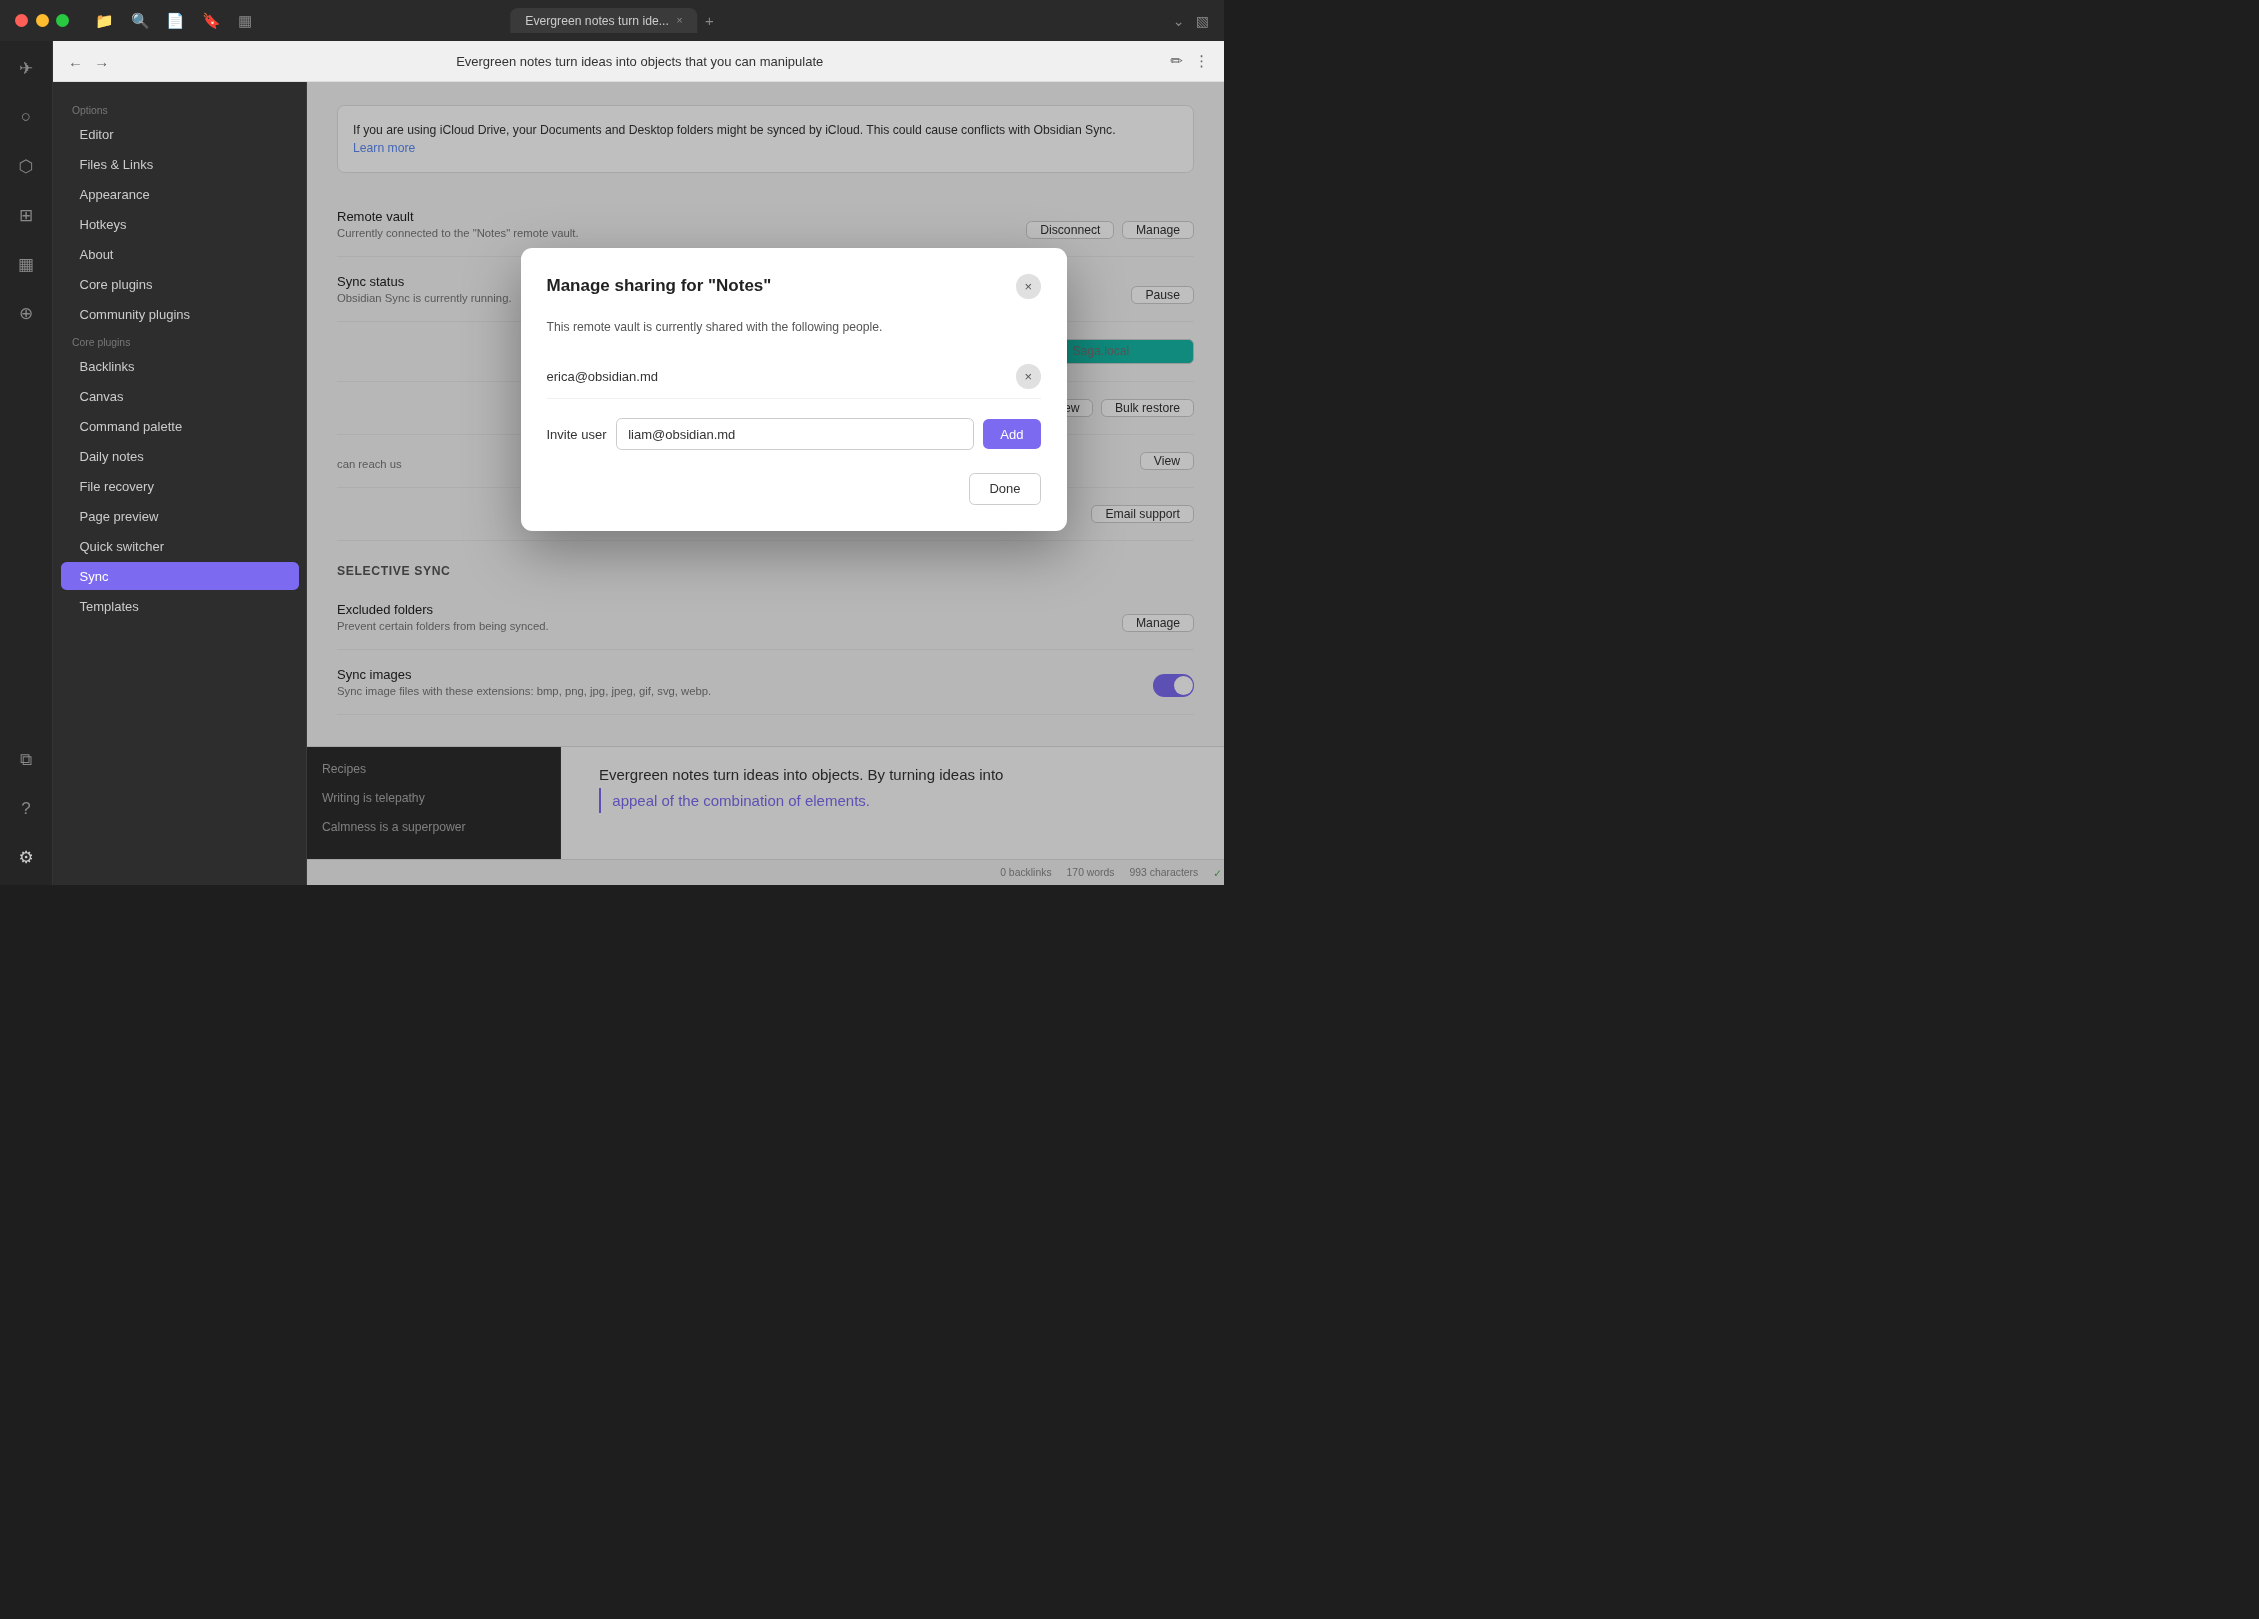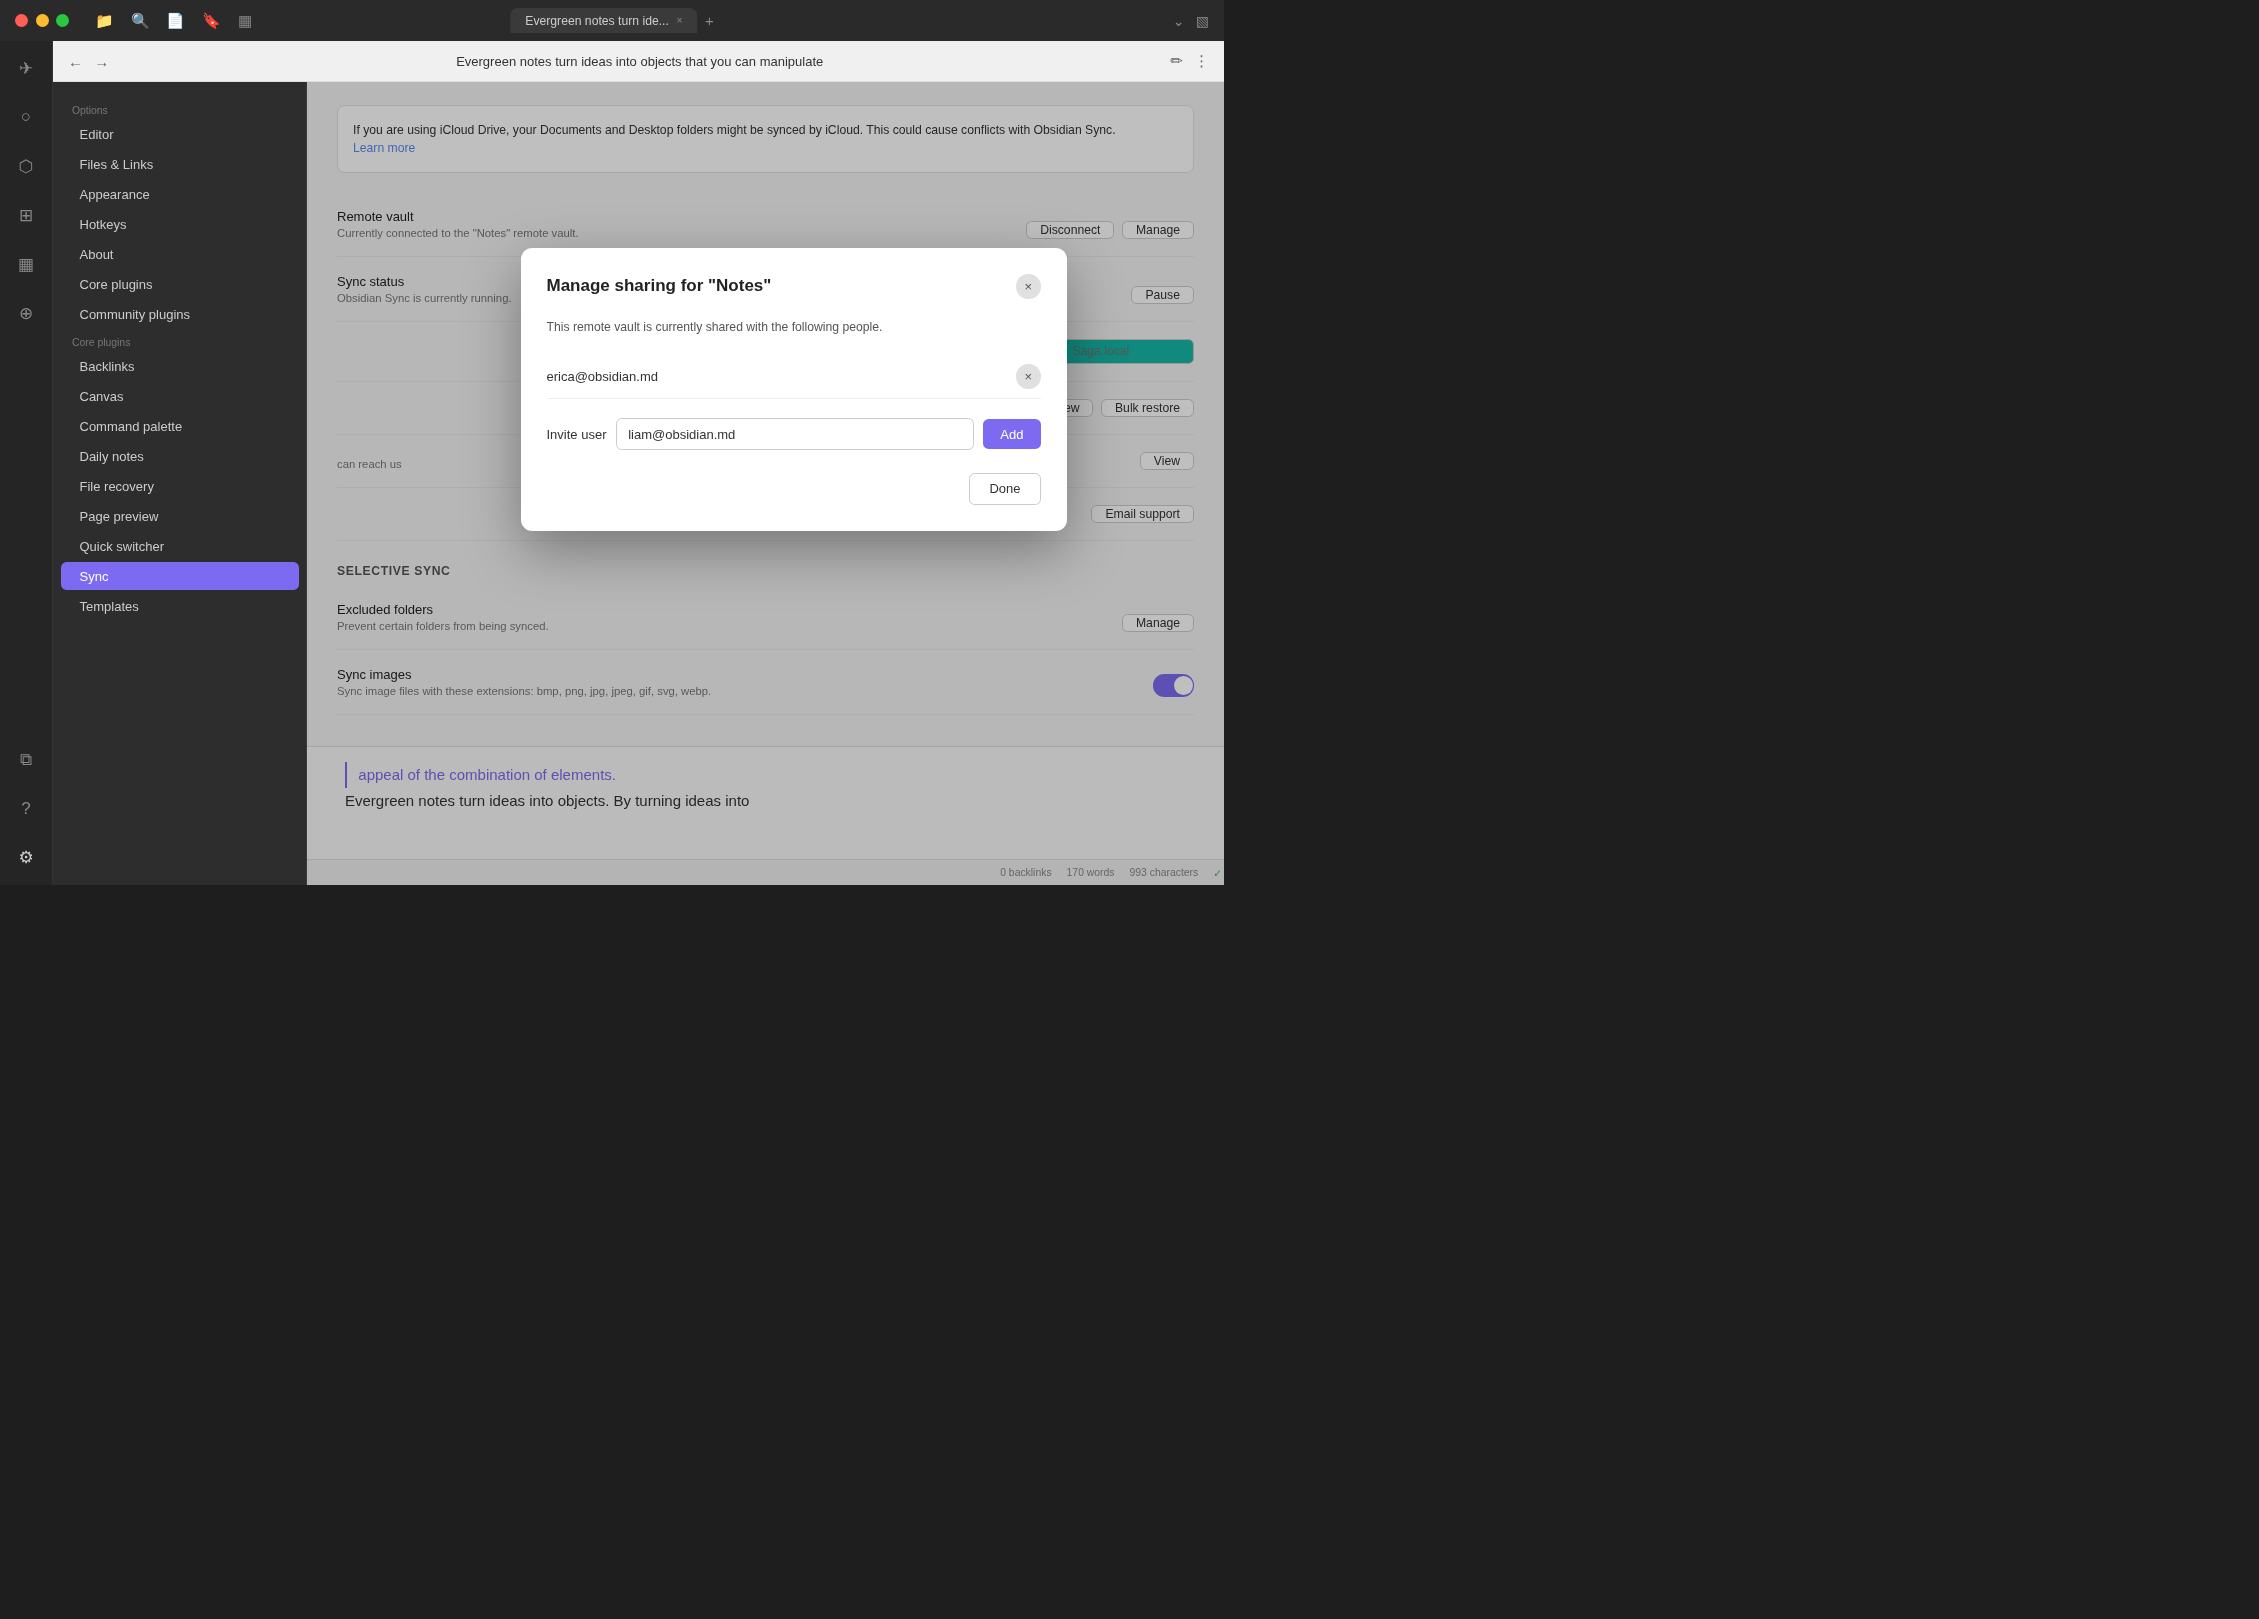--- a/index.html
+++ b/index.html
@@ -487,23 +487,28 @@
             <div class="settings-row-actions">
               <div class="toggle on">
                 <div class="toggle-knob"></div>
               </div>
             </div>
           </div>
 
         </div>
 
         <div style="height:113px; display:flex; border-top:0.9px solid #ddd; background:#2d2d2d; overflow:hidden;">
+          <div style="width:254px; background:#2d2d2d; padding:7.5px 0; border-right:0.9px solid #3a3a3a;">
+            <div class="note-item">Recipes</div>
+            <div class="note-item">Writing is telepathy</div>
+            <div class="note-item">Calmness is a superpower</div>
+          </div>
           <div style="flex:1; background:#fafafa; padding:15px 38px; overflow:hidden;">
+            <p class="editor-text">Evergreen notes turn ideas into objects. By turning ideas into</p>
             <p class="editor-text editor-highlight">appeal of the combination of elements.</p>
-            <p class="editor-text">Evergreen notes turn ideas into objects. By turning ideas into</p>
           </div>
         </div>
 
         <div class="status-bar">
           <span>0 backlinks</span>
           <span>170 words</span>
           <span>993 characters</span>
           <span style="color:#4caf50;">✓</span>
         </div>
 

